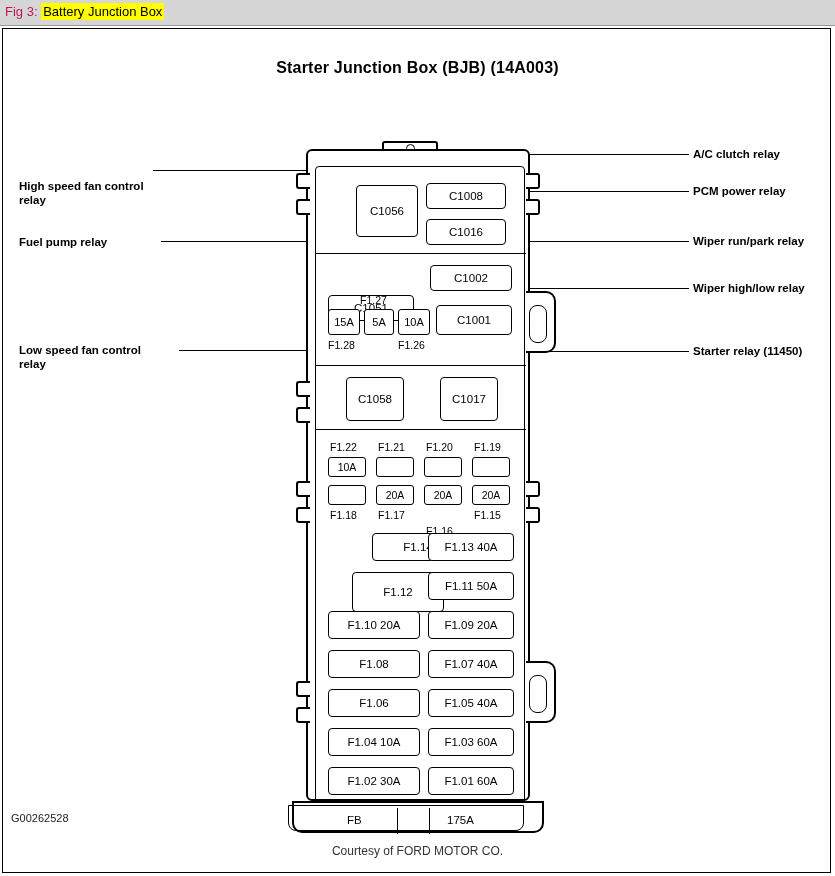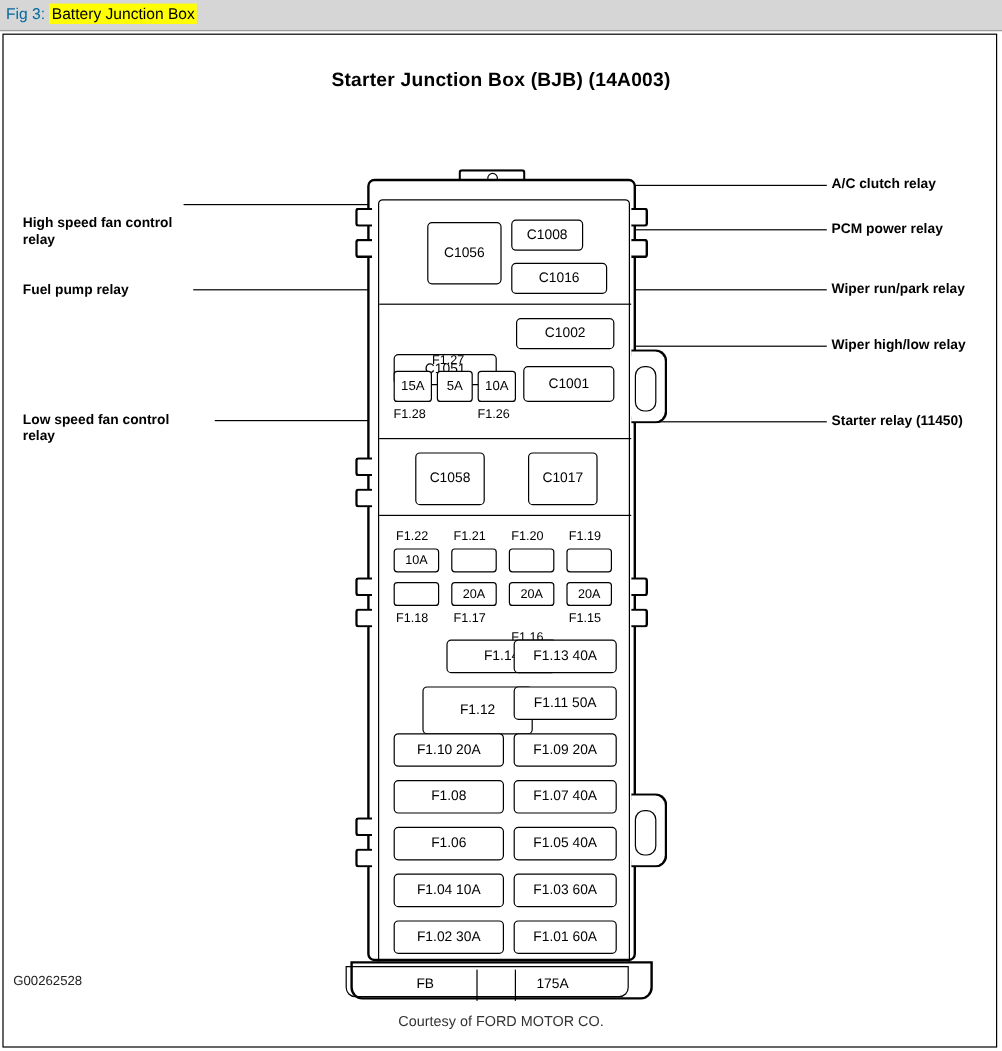--- a/index.html
+++ b/index.html
@@ -28,21 +28,21 @@
     background: #d6d6d6;
     border-bottom: 1px solid #9a9a9a;
     box-sizing: border-box;
   }
   #caption-inner {
     position: absolute;
     left: 5px; top: 4px;
     font-size: 13px;
     white-space: nowrap;
   }
-  #caption-label { color: #0369a1; }
+  #caption-label { color: #be185d; }
   #caption-highlight {
     background: #ffff00;
     color: #000;
     padding: 1px 2px;
   }
 
   
   #frame {
     position: absolute;
     left: 2px; top: 28px;
@@ -334,21 +334,21 @@
           <div class="inner"></div>
         </div>
 
         <div id="bjb-inner">
 
           <div class="sep" style="top:86px;"></div>
           <div class="sep" style="top:198px;"></div>
           <div class="sep" style="top:262px;"></div>
 
           <div class="box" style="left:40px; top:18px; width:62px; height:52px;">C1056</div>
-          <div class="box" style="left:110px; top:16px; width:60px; height:26px;">C1008</div>
+          <div class="box" style="left:110px; top:16px; width:80px; height:26px;">C1008</div>
           <div class="box" style="left:110px; top:52px; width:80px; height:26px;">C1016</div>
 
           <div class="box" style="left:12px; top:98px; width:86px; height:26px;margin-top:30px;">C1051</div>
           <div class="box" style="left:114px; top:98px; width:82px; height:26px;">C1002</div>
 
           <div class="tinylabel" style="left:44px; top:127px;">F1.27</div>
 
           <div class="box sq" style="left:12px; top:142px; width:32px; height:26px; font-size:11px;">15A</div>
           <div class="box sq" style="left:48px; top:142px; width:30px; height:26px; font-size:11px;">5A</div>
           <div class="box sq" style="left:82px; top:142px; width:32px; height:26px; font-size:11px;">10A</div>

